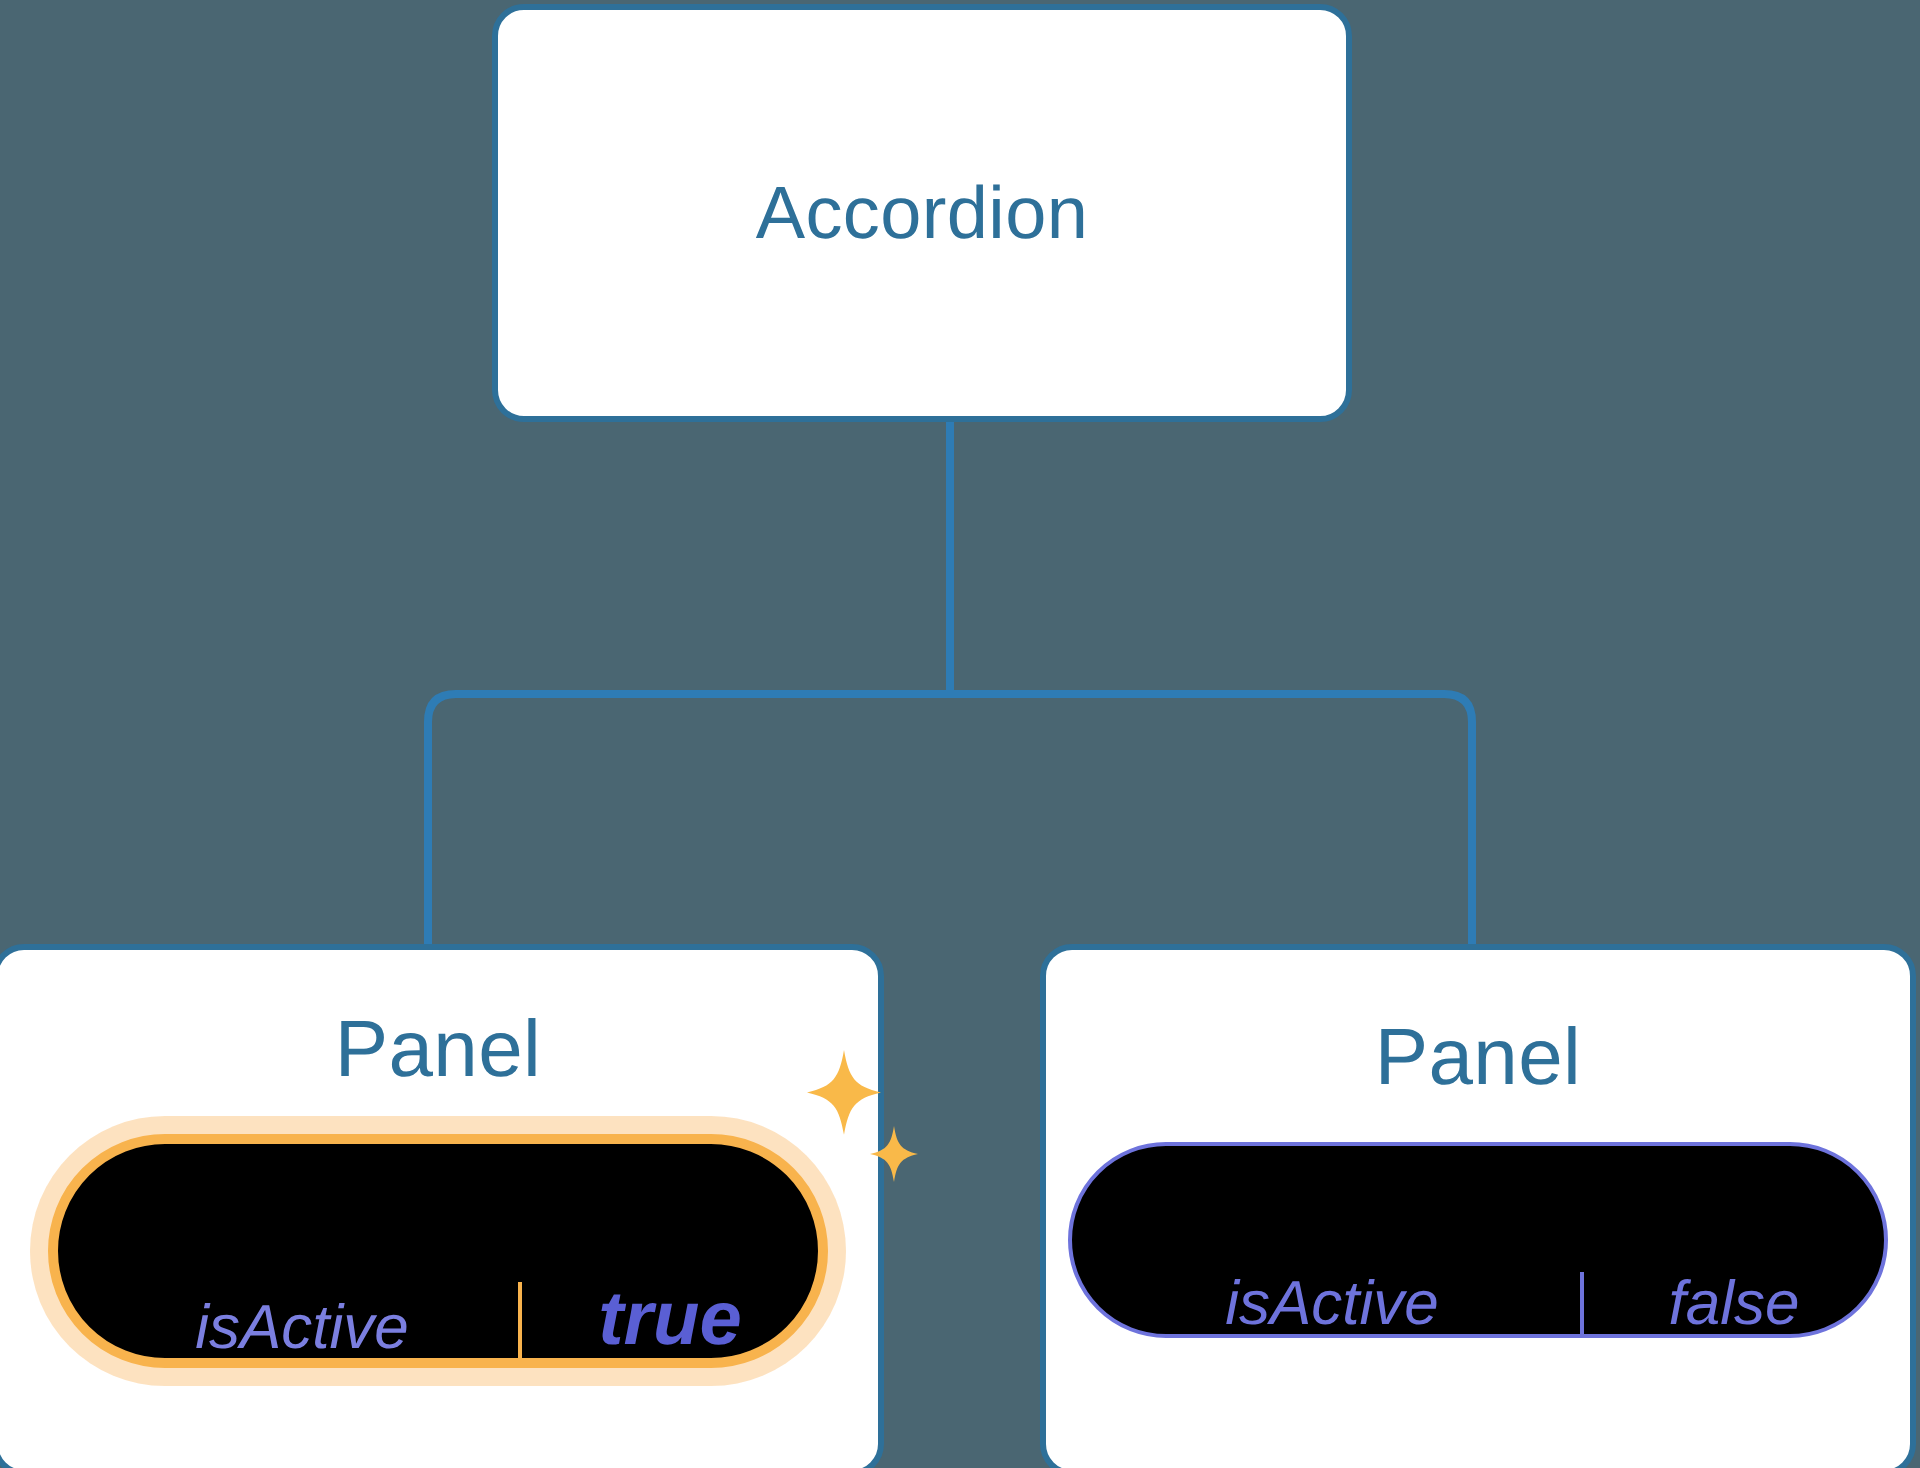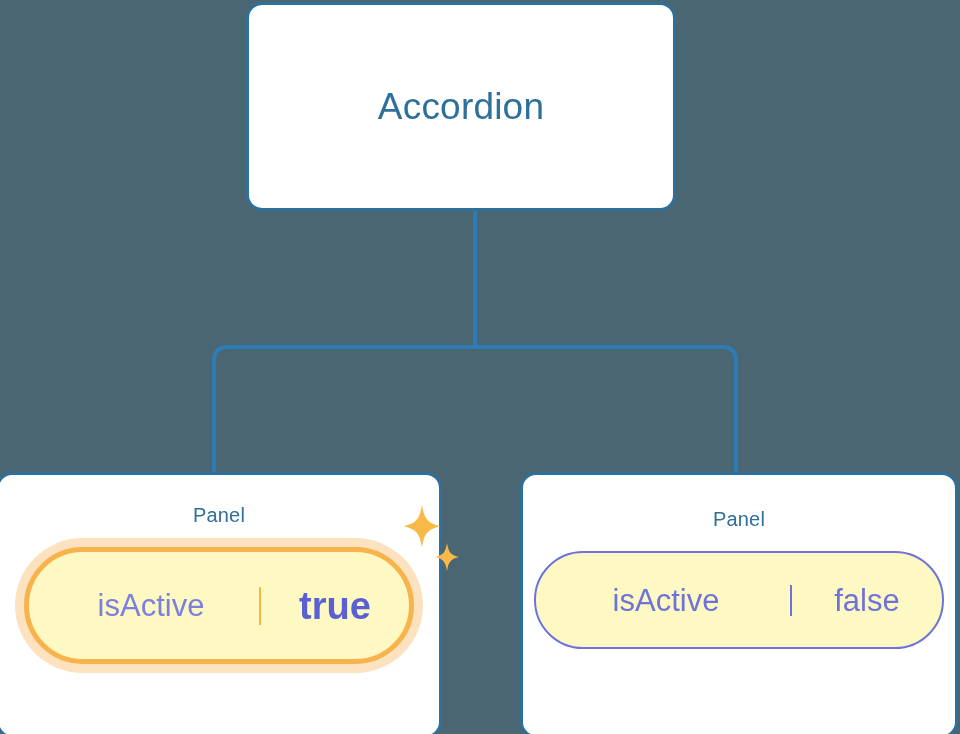--- a/index.html
+++ b/index.html
@@ -66,36 +66,37 @@
     color: #2e7099;
     font-size: 35px;
     line-height: 1;
     letter-spacing: 0.2px;
     white-space: nowrap;
   }
   .node-title.root-title {
     font-size: 37px;
   }
   .node-title.child-title {
-    font-size: 20px;
+    font-size: 40px;
   }
 
   
   .pill-wrap {
     position: relative;
     margin-top: 22px;
     display: inline-block;
   }
   .pill {
     display: flex;
-    align-items: center;
-    background: #fef9c3;
+    align-items: flex-end;
+    background: #000000;
     box-sizing: border-box;
     border-radius: 999px;
     overflow: hidden;
+    font-style: italic;
   }
   .pill-key, .pill-val {
     display: flex;
     align-items: center;
     justify-content: center;
     white-space: nowrap;
     line-height: 1;
   }
 
   

